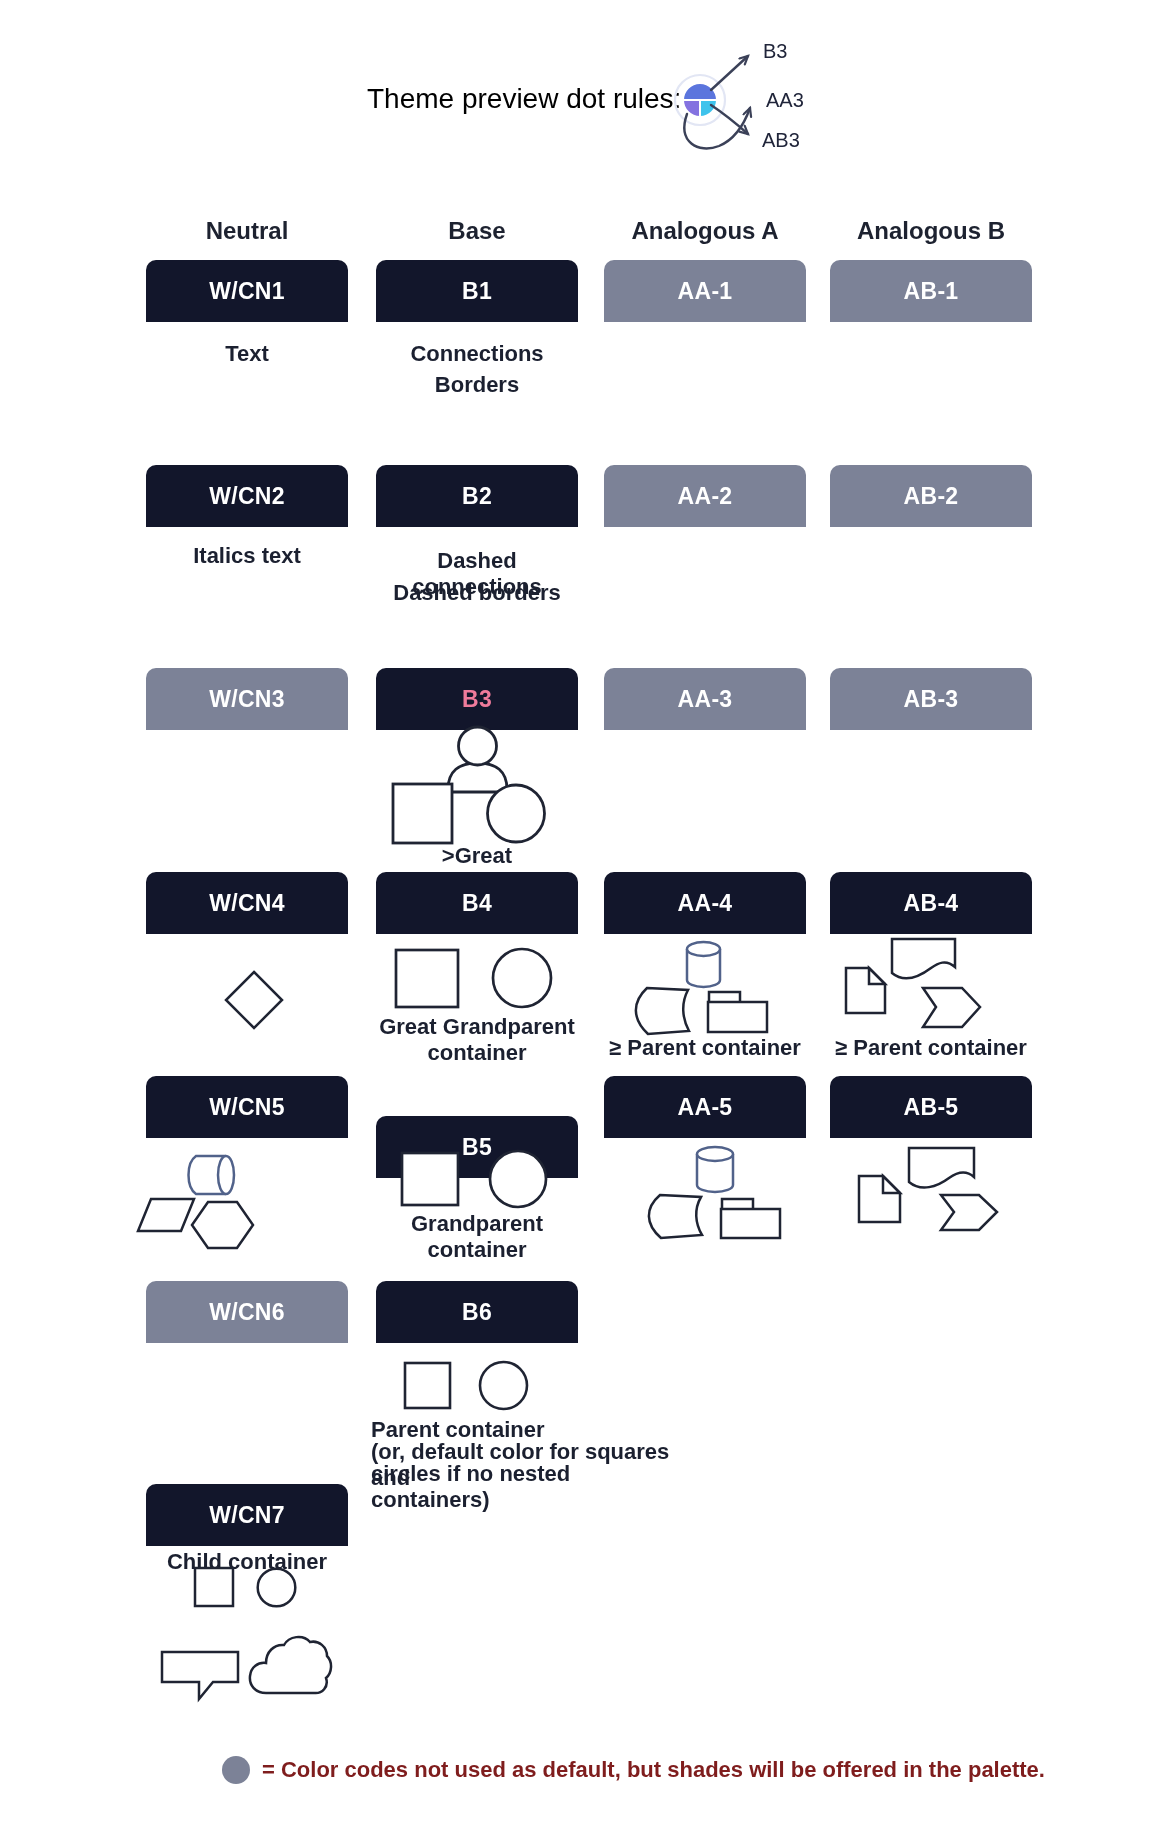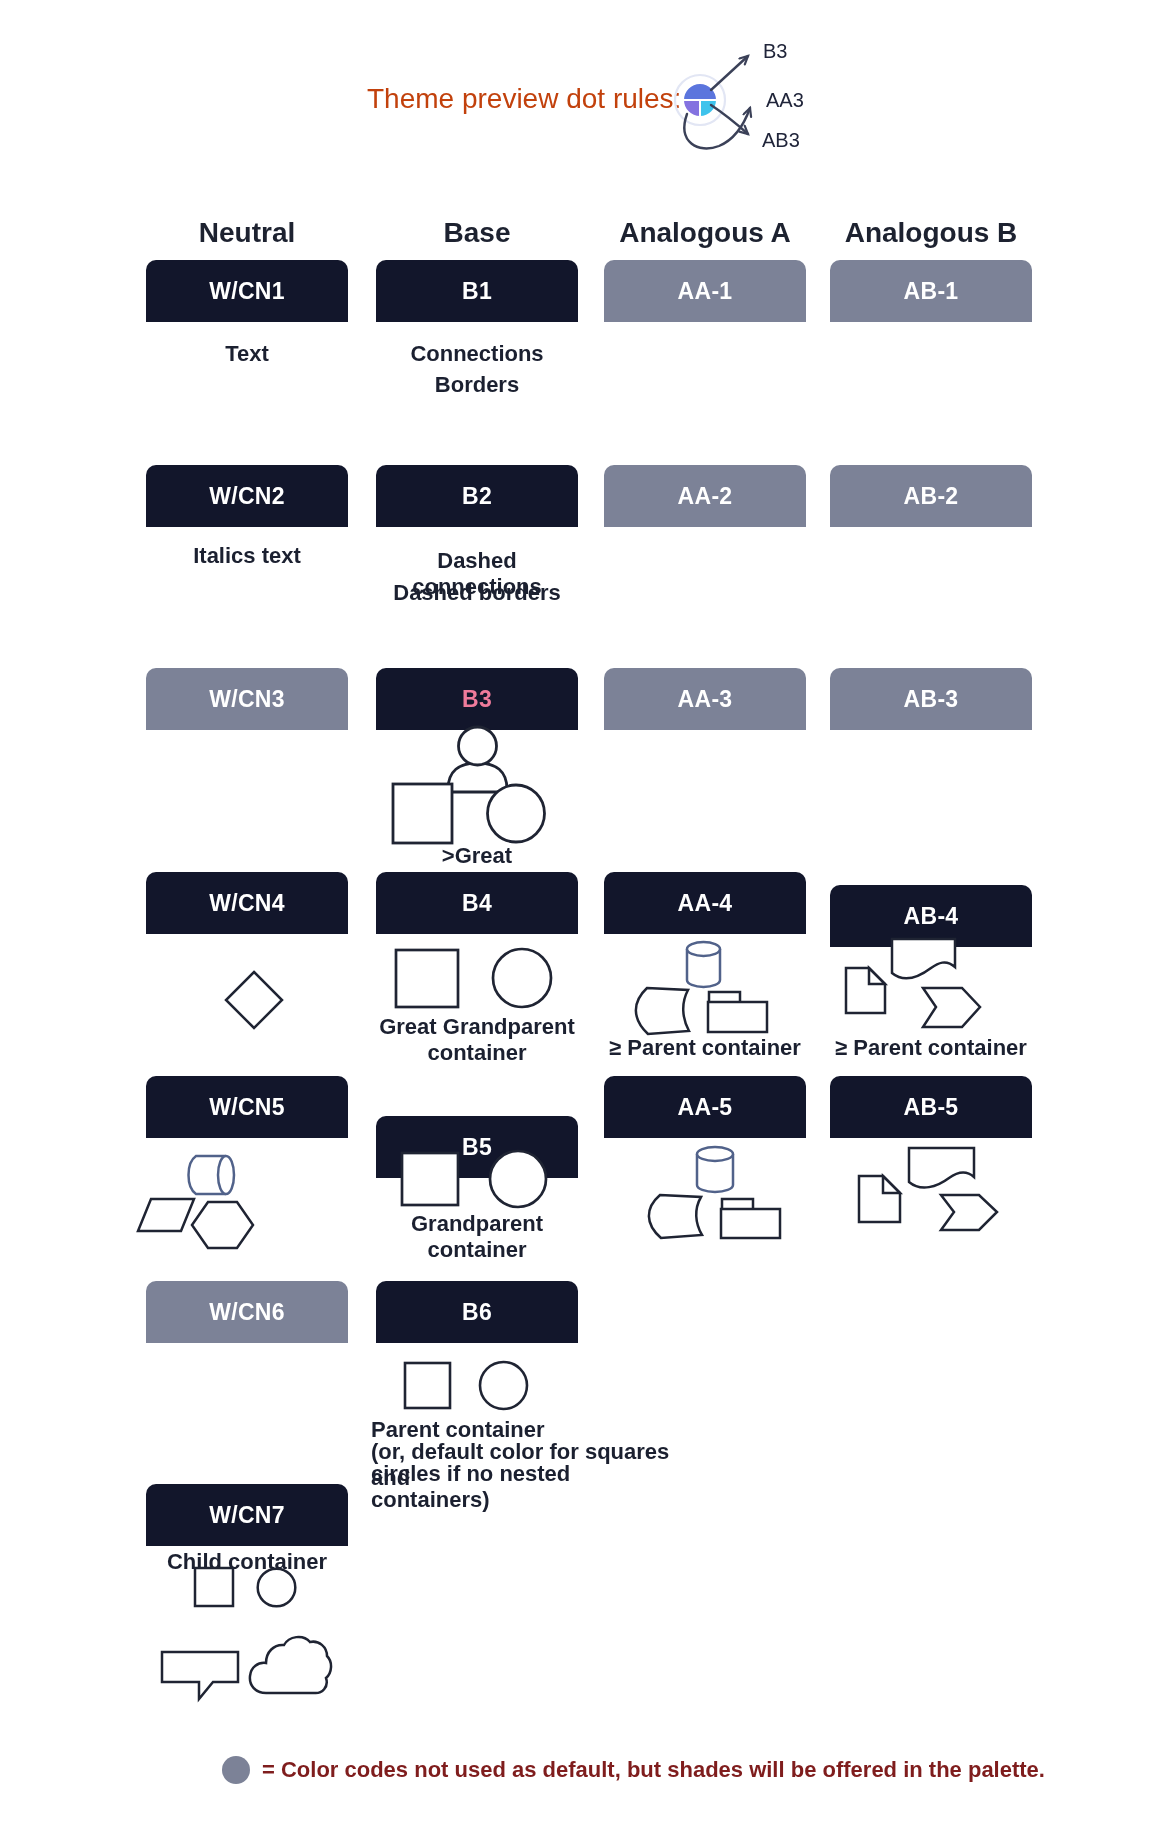--- a/index.html
+++ b/index.html
@@ -5,26 +5,26 @@
   html,body{margin:0;padding:0;background:#ffffff;}
   .page{position:relative;width:1164px;height:1822px;background:#fff;
         font-family:"Liberation Sans","DejaVu Sans",sans-serif;overflow:hidden;}
   .overlay{position:absolute;left:0;top:0;pointer-events:none;}
   .swatch{position:absolute;width:202px;height:62px;border-radius:10px 10px 0 0;
           display:flex;align-items:center;justify-content:center;
           font-size:23px;font-weight:bold;color:#fff;letter-spacing:.3px;}
   .dark{background:#12162b;}
   .gray{background:#7c8297;}
   .pink{color:#ef7b9b;}
-  .hdr{position:absolute;width:202px;text-align:center;font-size:28px;font-weight:bold;color:#1d2230;}
+  .hdr{position:absolute;width:202px;text-align:center;font-size:24px;font-weight:bold;color:#1d2230;}
   .cap{position:absolute;width:202px;text-align:center;font-weight:bold;color:#1b2030;}
   .cap-lg{font-size:22px;}
   .cap-sm{font-size:22px;}
   .cap-left{text-align:left;width:320px;}
-  .title{position:absolute;font-size:28px;color:#c2410c;}
+  .title{position:absolute;font-size:28px;color:#000000;}
   .dot-label{position:absolute;font-size:20px;color:#20253a;}
   .legend-text{position:absolute;font-size:22px;font-weight:bold;color:#7f1d1d;}
 </style>
 </head>
 <body>
 
 <div class="page">
 
   <div class="title" style="left:367px;top:83px;">Theme preview dot rules:</div>
   <div class="dot-label" style="left:763px;top:40px;">B3</div>
@@ -54,21 +54,21 @@
 
   <div class="swatch gray" style="left:146px;top:668px;">W/CN3</div>
   <div class="swatch dark pink" style="left:376px;top:668px;">B3</div>
   <div class="swatch gray" style="left:604px;top:668px;">AA-3</div>
   <div class="swatch gray" style="left:830px;top:668px;">AB-3</div>
   <div class="cap cap-sm" style="left:376px;top:843px;">&gt;Great Grandparent container</div>
 
   <div class="swatch dark" style="left:146px;top:872px;">W/CN4</div>
   <div class="swatch dark" style="left:376px;top:872px;">B4</div>
   <div class="swatch dark" style="left:604px;top:872px;">AA-4</div>
-  <div class="swatch dark" style="left:830px;top:872px;margin-top:13px;">AB-4</div>
+  <div class="swatch dark" style="left:830px;top:872px;">AB-4</div>
   <div class="cap cap-sm" style="left:376px;top:1014px;">Great Grandparent container</div>
   <div class="cap cap-sm" style="left:604px;top:1035px;">≥  Parent container</div>
   <div class="cap cap-sm" style="left:830px;top:1035px;">≥ Parent container</div>
 
   <div class="swatch dark" style="left:146px;top:1076px;">W/CN5</div>
   <div class="swatch dark" style="left:376px;top:1076px;margin-top:40px;">B5</div>
   <div class="swatch dark" style="left:604px;top:1076px;">AA-5</div>
   <div class="swatch dark" style="left:830px;top:1076px;">AB-5</div>
   <div class="cap cap-sm" style="left:376px;top:1211px;">Grandparent container</div>
 

